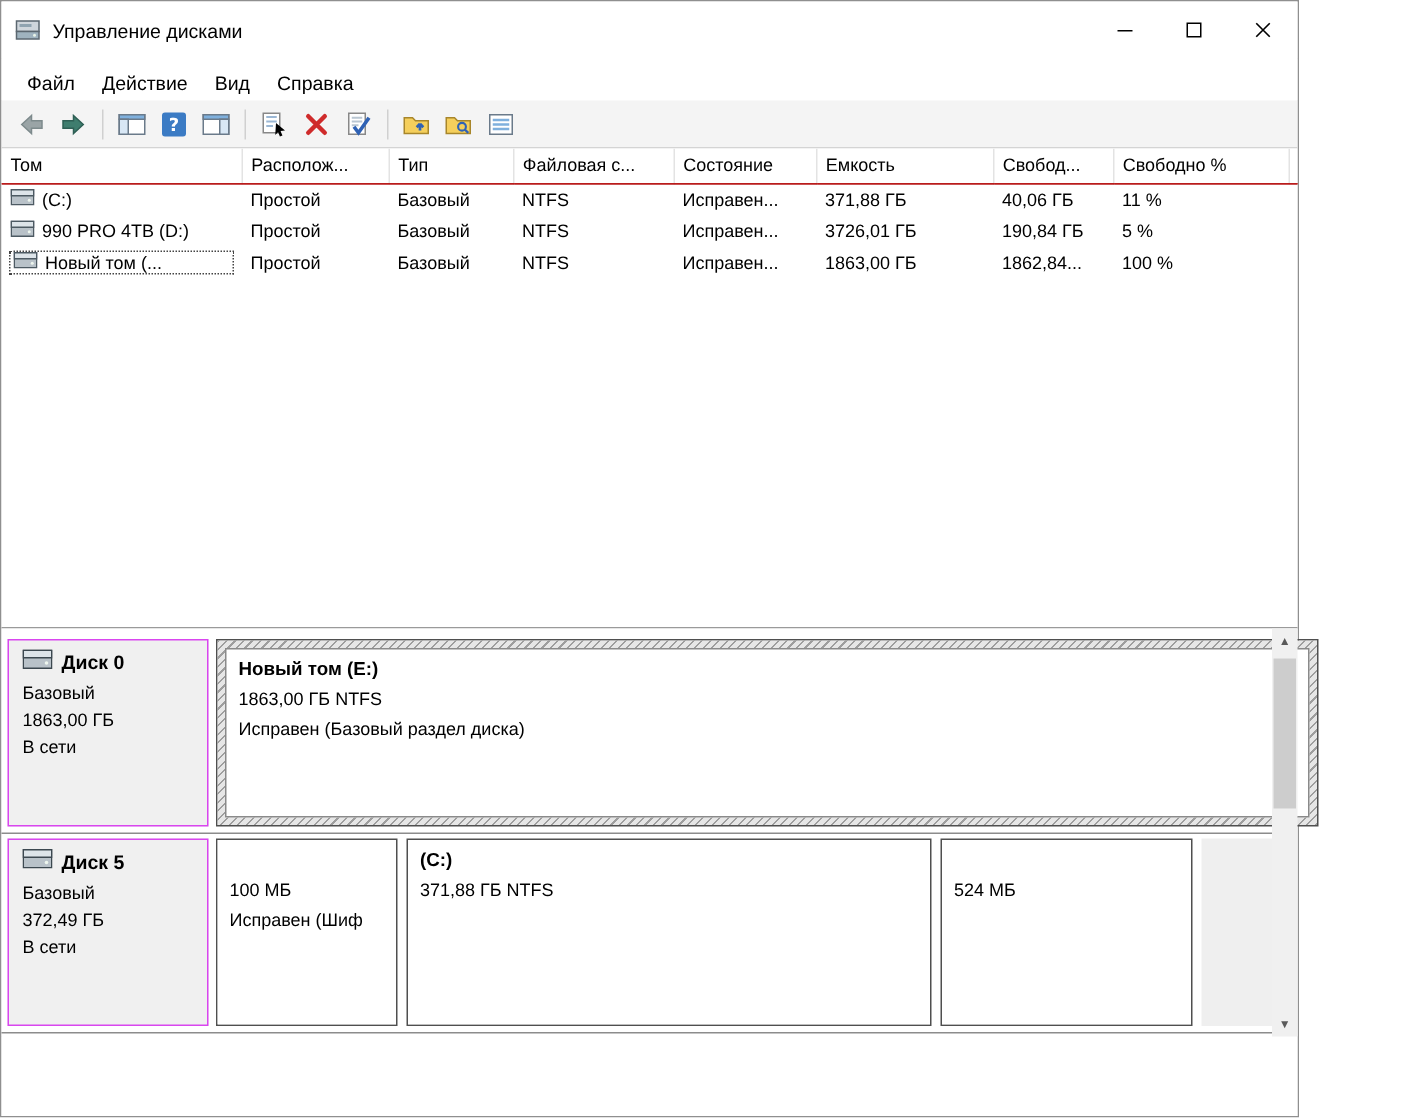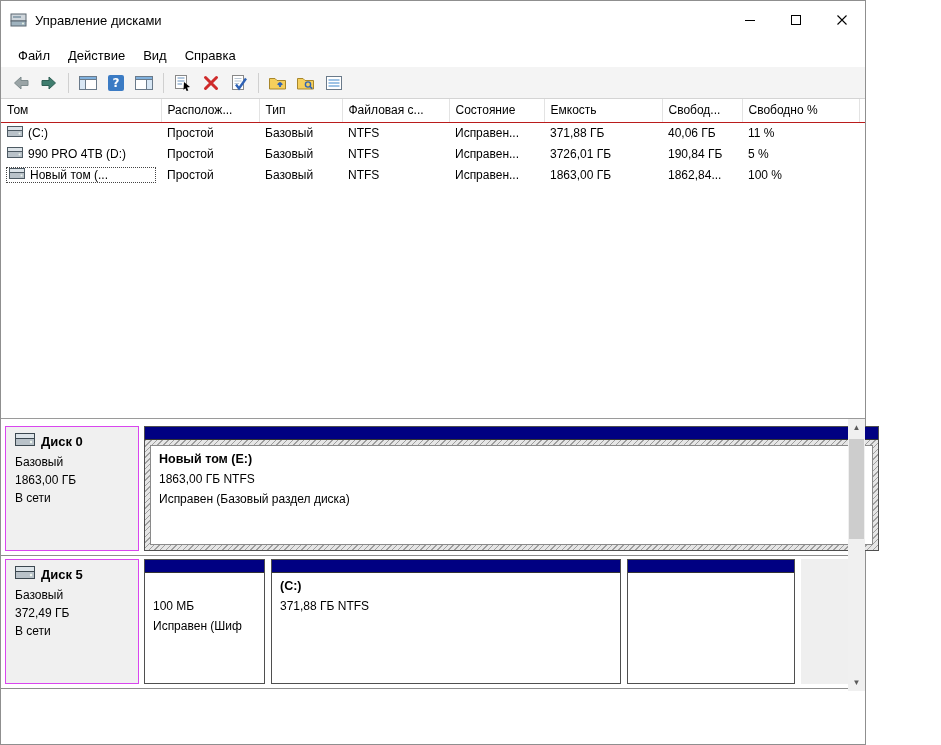--- a/index.html
+++ b/index.html
@@ -33,21 +33,21 @@
   .focus-rect { outline:1px dotted #444; padding:0 2px; }
 
   
   .graphical { height:272px; position:relative; background:#fff; padding:4px 17px 0 0; flex-shrink:0; }
   .disk-row { height:133px; border-bottom:1px solid #8c8c8c; display:flex; gap:5px; padding:3px 0 4px 4px; }
   .disk-info { width:134px; flex-shrink:0; background:#f0f0f0; border:1px solid #d946ef; padding:6px 6px 6px 9px; overflow:hidden; }
   .disk-name-row { display:flex; align-items:center; gap:6px; margin-bottom:4px; }
   .disk-name { font-weight:bold; font-size:13px; }
   .disk-info-line { line-height:18px; }
   .band { width:735px; display:flex; gap:6px; }
-  .partition { border:1px solid #4f4f4f; display:flex; flex-direction:column; overflow:hidden; }
+  .partition { border:1px solid #4f4f4f; display:flex; overflow:hidden; }
   .p-strip { height:13px; background:#000082; border-bottom:1px solid #333; flex-shrink:0; }
   .p-body { flex:1; background:#fff; overflow:hidden; display:flex; }
   .p-inner { flex:1; padding:3px 8px; overflow:hidden; white-space:nowrap; }
   .p-line { height:20px; line-height:20px; }
   .p-title { font-weight:bold; font-size:12.5px; }
   .partition.selected .p-body { background:repeating-linear-gradient(135deg,#9e9e9e 0,#9e9e9e 1px,#e6e6e6 1px,#e6e6e6 4px); padding:5px; }
   .partition.selected .p-inner { border:1px solid #8a8a8a; background:#fff; }
   .band-filler { flex:1; background:#efefef; }
 
   
@@ -337,20 +337,21 @@
               <div class="p-line p-title">(C:)</div>
               <div class="p-line">371,88 ГБ NTFS</div>
             </div>
           </div>
         </div>
         <div class="partition" style="width:168px">
           <div class="p-strip"></div>
           <div class="p-body">
             <div class="p-inner">
               <div class="p-line p-title"></div>
+              <div class="p-line">524 МБ</div>
               <div class="p-line"></div>
             </div>
           </div>
         </div>
         <div class="band-filler"></div>
       </div>
     </div>
 
     <div class="scrollbar">
       <div class="scroll-arrow">▲</div>

